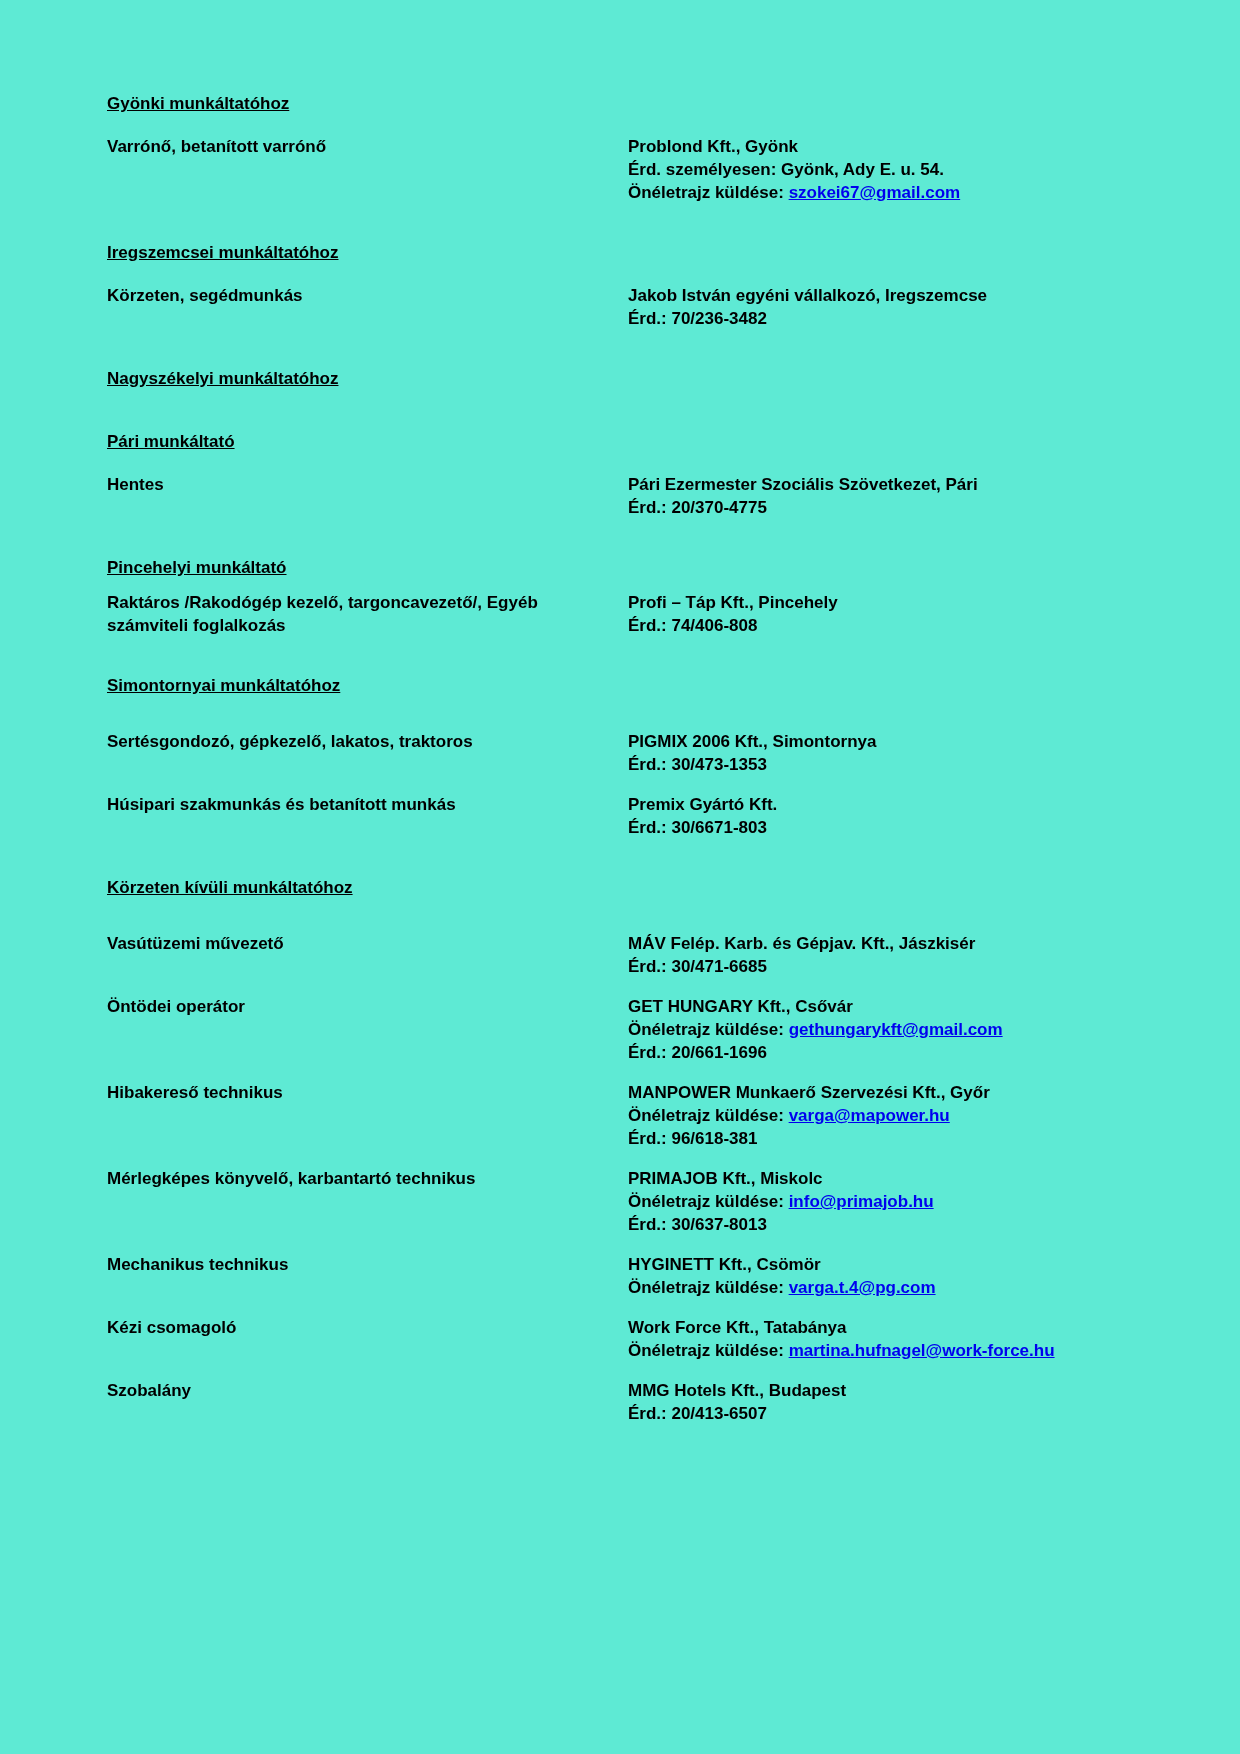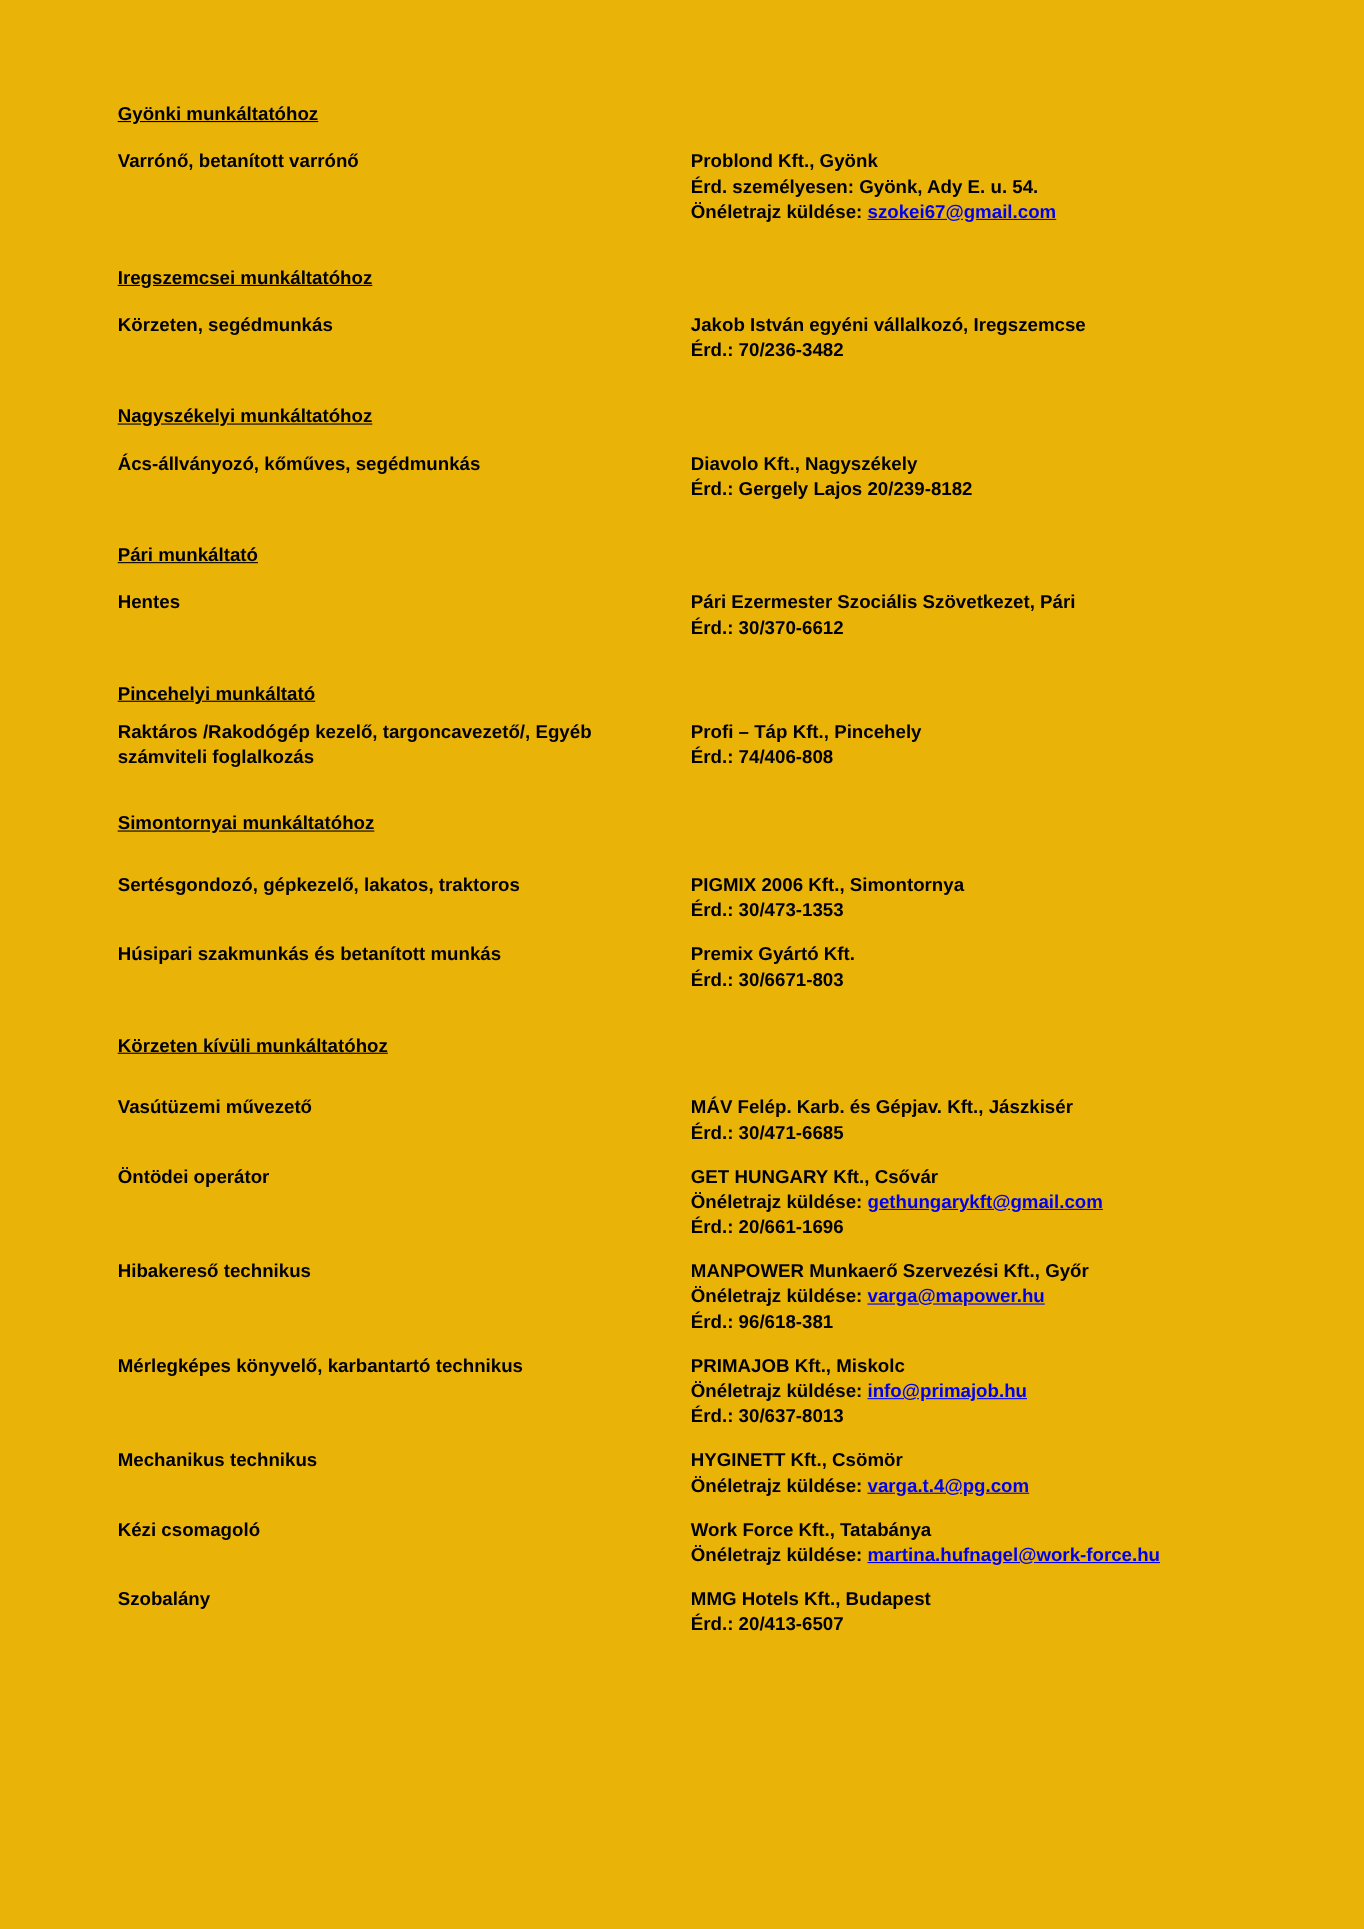--- a/index.html
+++ b/index.html
@@ -4,21 +4,21 @@
 <style>
   html, body {
     margin: 0;
     padding: 0;
     background: #ffffff;
   }
   .page {
     position: relative;
     width: 1240px;
     min-height: 1754px;
-    background: #eab308;
+    background: #5eead4;
     box-sizing: border-box;
     padding: 92px 60px 60px 107px;
     font-family: "Liberation Sans", "DejaVu Sans", sans-serif;
     font-size: 17px;
     line-height: 23px;
     color: #000000;
   }
   .doc-section { margin: 0; }
   .section-title {
     font-size: 17px;
@@ -73,36 +73,29 @@
       <div class="job">Körzeten, segédmunkás</div>
       <div class="company">
         <div class="line">Jakob István egyéni vállalkozó, Iregszemcse</div>
         <div class="line">Érd.: 70/236-3482</div>
       </div>
     </div>
   </div>
 
   <div class="doc-section">
     <h2 class="section-title">Nagyszékelyi munkáltatóhoz</h2>
-    <div class="entry">
-      <div class="job">Ács-állványozó, kőműves, segédmunkás</div>
-      <div class="company">
-        <div class="line">Diavolo Kft., Nagyszékely</div>
-        <div class="line">Érd.: Gergely Lajos 20/239-8182</div>
-      </div>
-    </div>
   </div>
 
   <div class="doc-section">
     <h2 class="section-title">Pári munkáltató</h2>
     <div class="entry">
       <div class="job">Hentes</div>
       <div class="company">
         <div class="line">Pári Ezermester Szociális Szövetkezet, Pári</div>
-        <div class="line">Érd.: 30/370-6612</div>
+        <div class="line">Érd.: 20/370-4775</div>
       </div>
     </div>
   </div>
 
   <div class="doc-section">
     <h2 class="section-title tight">Pincehelyi munkáltató</h2>
     <div class="entry">
       <div class="job">Raktáros /Rakodógép kezelő, targoncavezető/, Egyéb számviteli foglalkozás</div>
       <div class="company">
         <div class="line">Profi – Táp Kft., Pincehely</div>

